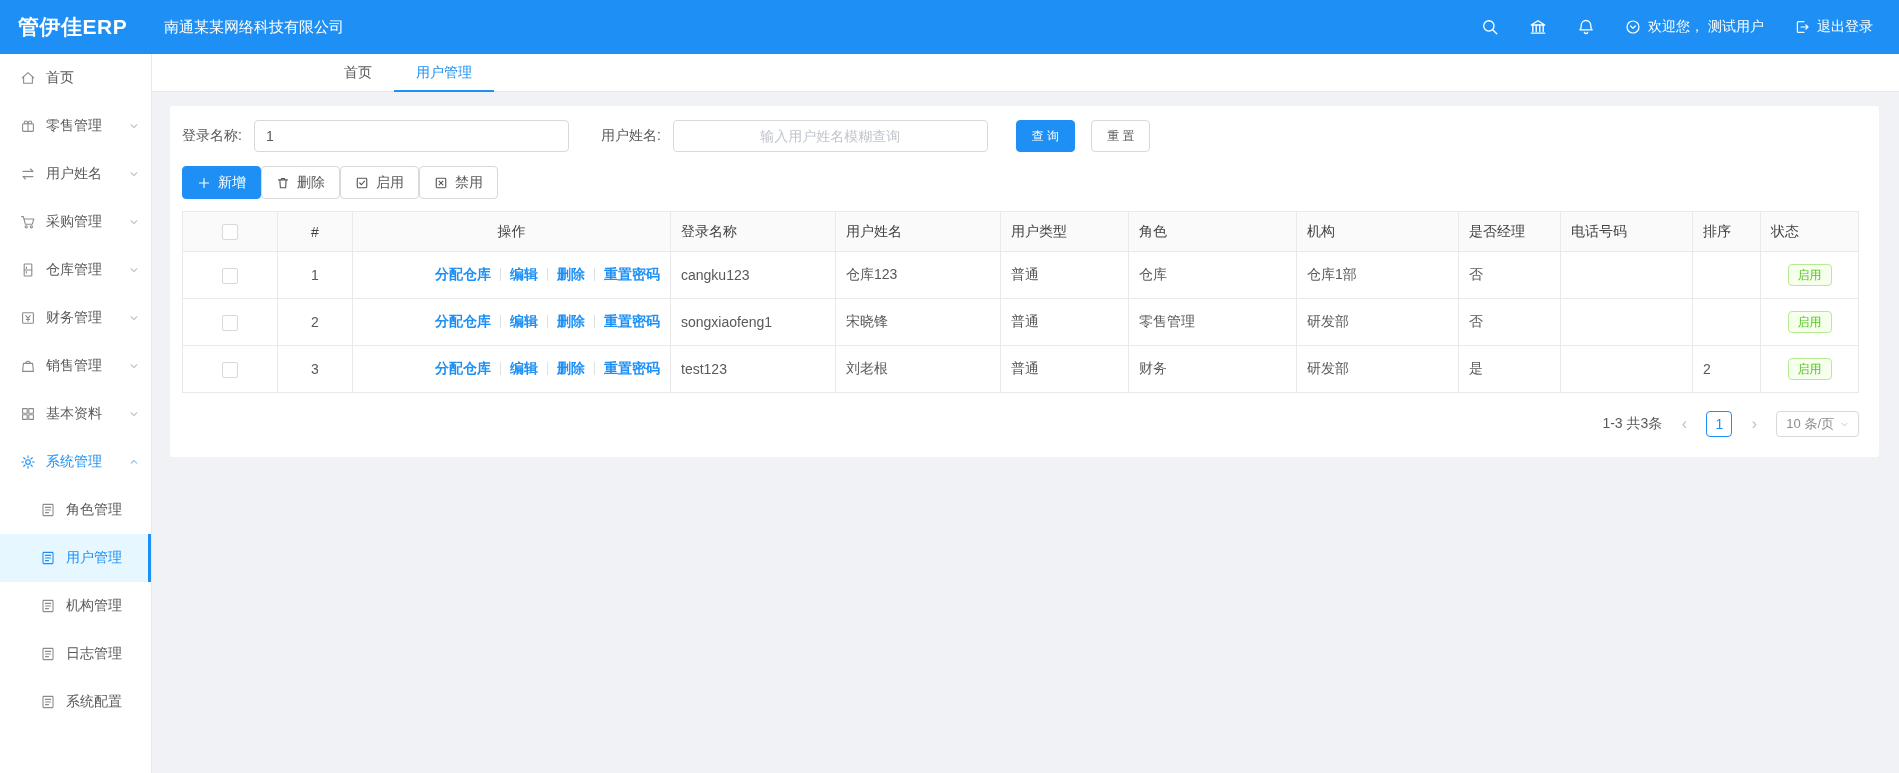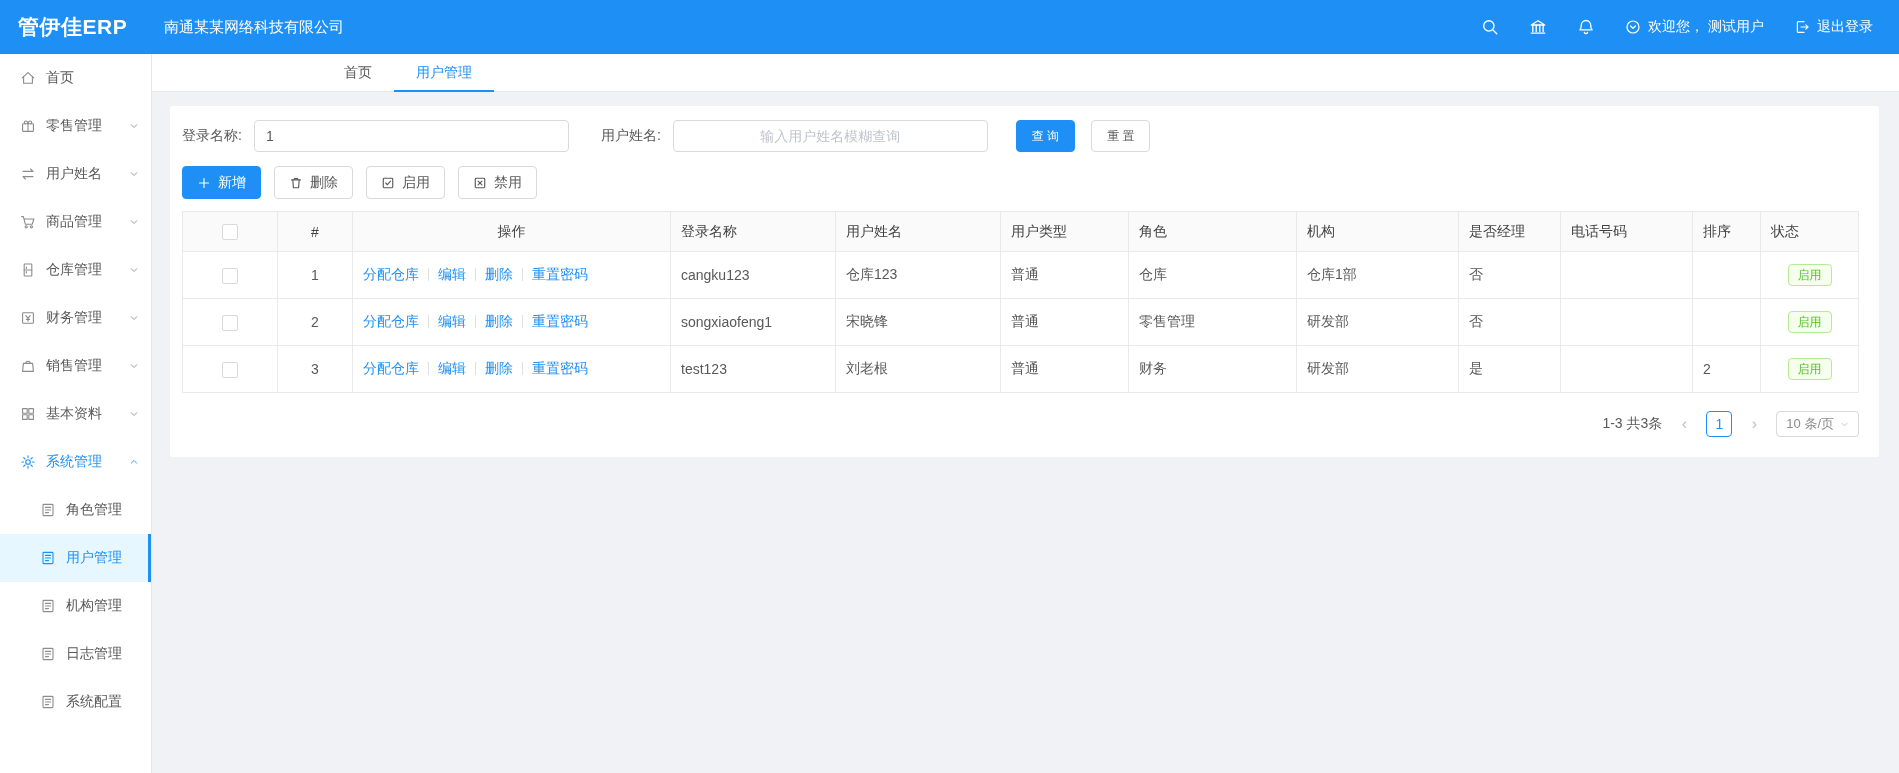--- a/index.html
+++ b/index.html
@@ -52,36 +52,36 @@
   .finput::placeholder { color:#c0c4cc; }
   #login-input { width:315px; margin-left:12px; }
   #name-input { width:315px; margin-left:12px;text-align:center; }
   .flabel2 { margin-left:32px; }
   .btn { height:32px; border-radius:4px; font-size:12px; border:1px solid #d9d9d9; background:#fff; color:#595959; cursor:pointer; display:inline-flex; align-items:center; justify-content:center; padding:0 15px; font-family:inherit; }
   .btn.primary { background:#1e90f5; border-color:#1e90f5; color:#fff; }
   #search-btn { margin-left:28px; }
   #reset-btn { margin-left:16px; }
 
   
-  .toolbar { margin-top:14px; display:flex; align-items:center; gap:13px; }
+  .toolbar { margin-top:14px; display:flex; align-items:center; }
   .tbtn { height:33px; display:inline-flex; align-items:center; gap:7px; padding:0 14px; border:1px solid #d9d9d9; border-radius:4px; background:#fff; color:#595959; cursor:pointer; font-size:14px; font-family:inherit; }
   .tbtn svg { width:14px; height:14px; stroke:#595959; fill:none; stroke-width:1.3; stroke-linecap:round; stroke-linejoin:round; }
   .tbtn.primary { background:#1e90f5; border-color:#1e90f5; color:#fff; }
   .tbtn.primary svg { stroke:#fff; }
 
   
   table { margin-top:12px; width:100%; border-collapse:collapse; table-layout:fixed; border:1px solid #e9e9e9; }
   th, td { border-right:1px solid #e9e9e9; border-bottom:1px solid #e9e9e9; font-weight:normal; font-size:14px; padding:0 10px; overflow:hidden; white-space:nowrap; }
   thead tr { height:40px; background:#fafafa; }
   thead th { color:#424242; font-weight:500; text-align:left; }
   tbody tr { height:47px; background:#fff; }
   td { color:#595959; }
   .c-center { text-align:center; }
   .cb { width:16px; height:16px; border:1px solid #d9d9d9; border-radius:2px; background:#fff; display:inline-block; vertical-align:middle; cursor:pointer; }
-  .oplinks { text-align:left; }
+  .oplinks { text-align:right;font-weight:bold; }
   .oplinks a { color:#1e90f5; text-decoration:none; cursor:pointer; }
   .opsep { display:inline-block; width:1px; height:13px; background:#e0e0e0; margin:0 9px; vertical-align:-2px; }
   .badge-enabled { display:inline-block; padding:2px 9px; font-size:12px; color:#52c41a; background:#f6ffed; border:1px solid #b7eb8f; border-radius:4px; line-height:16px; }
 
   
   .pagination { margin-top:18px; display:flex; align-items:center; justify-content:flex-end; gap:10px; color:#595959; }
   .pg-arrow { width:24px; height:26px; display:inline-flex; align-items:center; justify-content:center; color:#bfbfbf; cursor:pointer; font-size:16px; }
   .pg-page { width:26px; height:26px; border:1px solid #1e90f5; border-radius:4px; color:#1e90f5; display:inline-flex; align-items:center; justify-content:center; background:#fff; cursor:pointer; }
   .pg-size { height:26px; border:1px solid #d9d9d9; border-radius:4px; background:#fff; display:inline-flex; align-items:center; gap:6px; padding:0 9px; cursor:pointer; color:#8c8c8c; font-size:13px; }
   .pg-size svg { width:9px; height:9px; stroke:#bfbfbf; fill:none; stroke-width:1.6; stroke-linecap:round; stroke-linejoin:round; }
@@ -177,21 +177,21 @@
           </span>
       </div>
       <div class="sitem">
         <span class="micon">
           <svg viewBox="0 0 16 16">
               <path d="M1.6 2.6 H3.4 L5.3 10.2 H12.3 L13.8 5 H4"></path>
               <circle cx="6.2" cy="12.8" r="1.1"></circle>
               <circle cx="11.4" cy="12.8" r="1.1"></circle>
             </svg>
         </span>
-        <span>商品管理</span>
+        <span>采购管理</span>
         <span class="arrow">
             <svg viewBox="0 0 16 16">
               <path d="M3.5 6 L8 10.5 L12.5 6"></path>
             </svg>
           </span>
       </div>
       <div class="sitem">
         <span class="micon">
           <svg viewBox="0 0 16 16">
               <rect x="4.2" y="2" width="7.6" height="12" rx="0.6"></rect>

